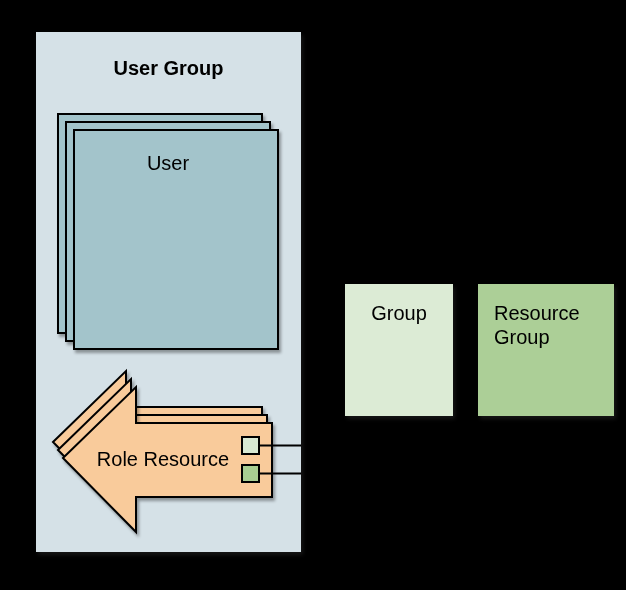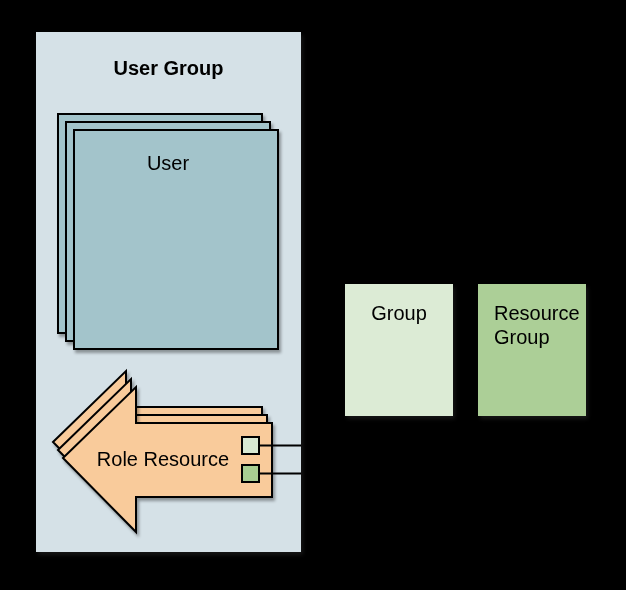--- a/index.html
+++ b/index.html
@@ -74,21 +74,21 @@
     left: 345px; top: 284px;
     width: 108px; height: 132px;
     background: #dcebd5;
     box-shadow: 2px 3px 4px rgba(40,40,40,0.55);
   }
   #role-box .label {
     padding-top: 17px;
   }
   #resource-group-box {
     left: 478px; top: 284px;
-    width: 108px; height: 132px;
+    width: 136px; height: 132px;
     background: #accf97;
     box-shadow: 2px 3px 4px rgba(40,40,40,0.55);
   }
   #resource-group-box .label {
     text-align: left;
     white-space: normal;
     padding: 17px 6px 0 16px;
   }
 </style>
 </head>

